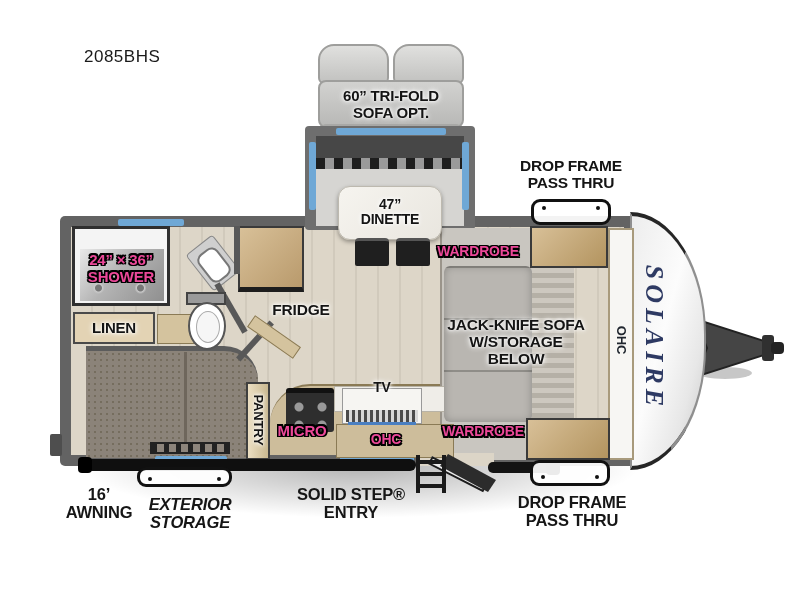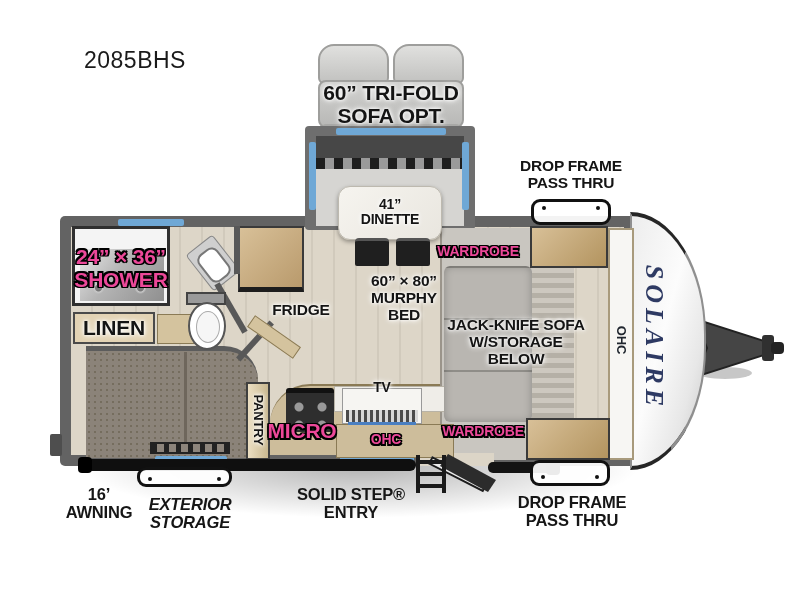--- a/index.html
+++ b/index.html
@@ -119,22 +119,22 @@
   .entry-door{left:432px;top:456px;width:62px;height:9px;background:#ececec;border:2px solid #1c1c1c;
      transform:rotate(27deg);transform-origin:left top;z-index:6;}
   .steps-svg{left:410px;top:452px;width:90px;height:52px;z-index:7;}
   .awning-rail{left:84px;top:459px;width:332px;height:12px;background:#0f0f0f;border-radius:6px;z-index:7;}
   .awning-cap{left:-6px;top:-2px;width:14px;height:16px;background:#000;border-radius:4px;}
   .frame-rod{left:488px;top:462px;width:68px;height:11px;background:#141414;border-radius:5px;z-index:7;}
   .rod-end{left:58px;top:-2px;width:14px;height:15px;background:#000;border-radius:4px;}
   .door-outline{border:3px solid #111;border-radius:9px;background:rgba(255,255,255,.92);z-index:8;}
   .dot{width:4px;height:4px;background:#111;border-radius:50%;}
 
-  .title{left:84px;top:47px;font-size:23px;color:#1a1a1a;letter-spacing:.5px;z-index:20;font-weight:normal;}
-  .f15{font-size:21px;text-align:center;} .f14{font-size:14px;} .f16{font-size:16.5px;line-height:1.08;}
+  .title{left:84px;top:47px;font-size:17px;color:#1a1a1a;letter-spacing:.5px;z-index:20;font-weight:normal;}
+  .f15{font-size:15px;text-align:center;} .f14{font-size:14px;} .f16{font-size:16.5px;line-height:1.08;}
   .f13{font-size:13px;} .f155{font-size:15.5px;}
 </style>
 </head>
 <body>
 
 <div id="canvas">
 
   <div class="title">2085BHS</div>
 
   <div class="shadow-main"></div>
@@ -153,21 +153,21 @@
       <div class="slide-dark"></div>
       <div class="slide-stripe"></div>
     </div>
   </div>
   <div class="win" style="left:336px;top:128px;width:110px;height:7px;"></div>
   <div class="win" style="left:309px;top:142px;width:7px;height:68px;"></div>
   <div class="win" style="left:462px;top:142px;width:7px;height:68px;"></div>
   <div class="dinette-table"></div>
   <div class="chair" style="left:355px;top:238px;"></div>
   <div class="chair" style="left:396px;top:238px;"></div>
-  <div class="lbl dk f14" style="left:390px;top:212px;">41”
+  <div class="lbl dk f14" style="left:390px;top:212px;">47”
 DINETTE</div>
 
   <div class="body-shell">
     <div class="floor"></div>
   </div>
   <div class="bumper"></div>
   <div class="win" style="left:118px;top:219px;width:66px;height:7px;"></div>
   <div class="win" style="left:155px;top:456px;width:72px;height:7px;"></div>
   <div class="win" style="left:340px;top:456px;width:74px;height:7px;"></div>
 
@@ -220,23 +220,20 @@
   <div class="lbl lt f14" style="left:386px;top:440px;">OHC</div>
 
   <div class="bed-zone"></div>
   <div class="bed-cushions"></div>
   <div class="blanket"></div>
   <div class="wood-box" style="left:530px;top:226px;width:78px;height:42px;"></div>
   <div class="wood-box" style="left:526px;top:418px;width:84px;height:42px;"></div>
   <div class="ohc-strip"></div>
   <div class="lbl lt f14" style="left:478px;top:252px;">WARDROBE</div>
   <div class="lbl lt f14" style="left:483px;top:432px;">WARDROBE</div>
-  <div class="lbl dk f155" style="left:404px;top:298px;">60” × 80”
-MURPHY
-BED</div>
   <div class="lbl dk f155" style="left:516px;top:342px;">JACK-KNIFE SOFA
 W/STORAGE
 BELOW</div>
   <div class="lbl f13 vert" style="left:621px;top:340px;color:#20262e;">OHC</div>
 
   <div class="entry-opening"></div>
   <div class="entry-door"></div>
   <svg class="steps-svg" viewBox="0 0 90 52">
     <polygon points="38,2 86,28 78,40 30,14" fill="#2c2c2c"></polygon>
     <g stroke="#1a1a1a" stroke-width="4" fill="none">

